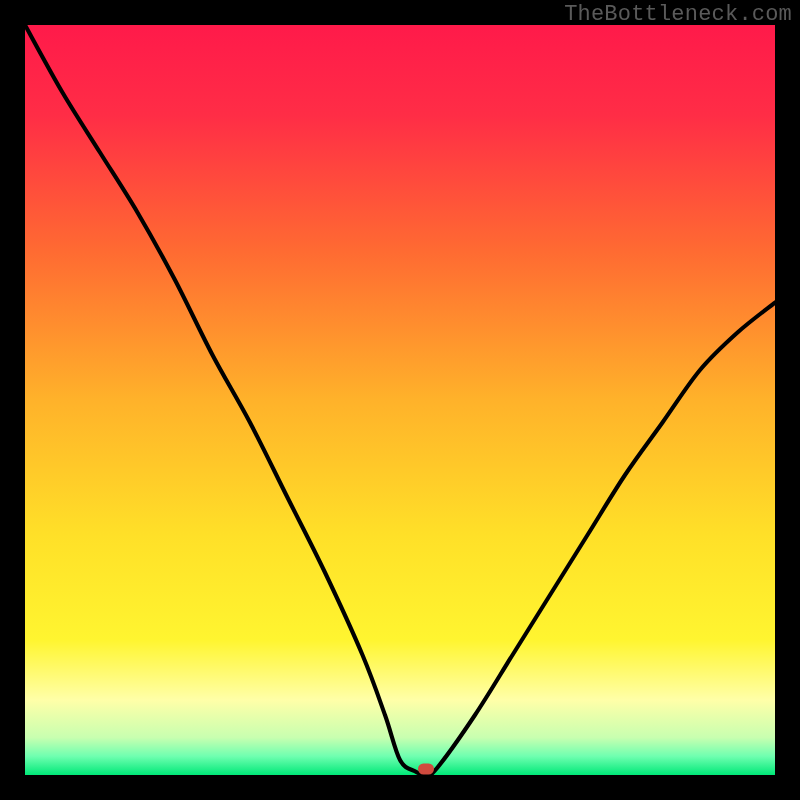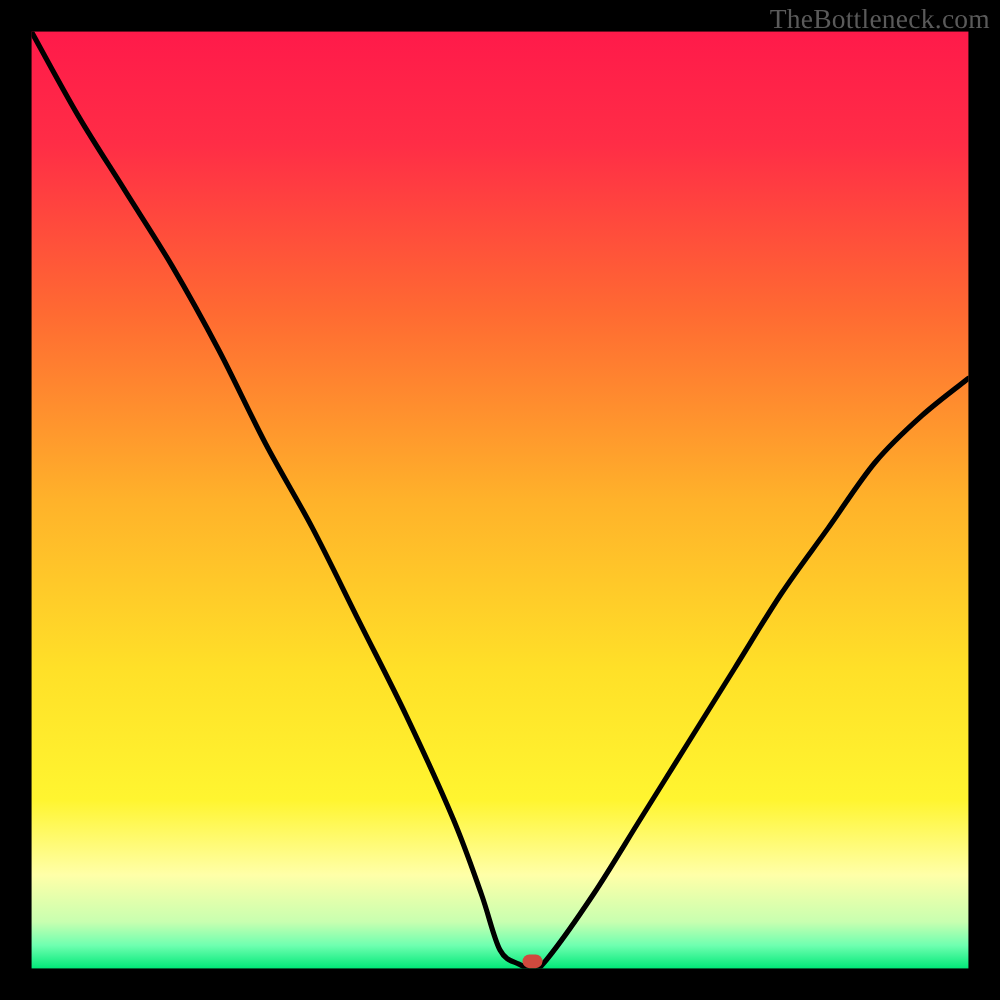--- a/index.html
+++ b/index.html
@@ -30,21 +30,21 @@
     position: absolute;
     left: 0;
     top: 0;
     width: 100%;
     height: 100%;
   }
   .attribution {
     position: absolute;
     top: 2px;
     right: 8px;
-    font-family: Liberation Serif, serif;
+    font-family: Liberation Mono, monospace;
     font-size: 22px;
     color: #5a5a5a;
     letter-spacing: 0.2px;
   }
   svg.curve {
     position: absolute;
     left: 0;
     top: 0;
     width: 100%;
     height: 100%;

